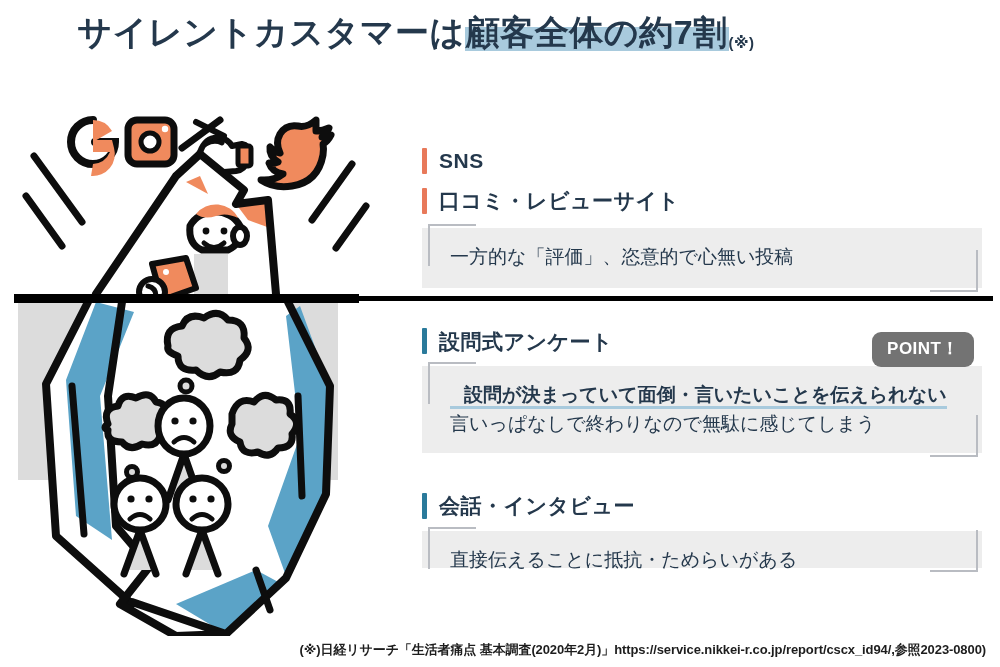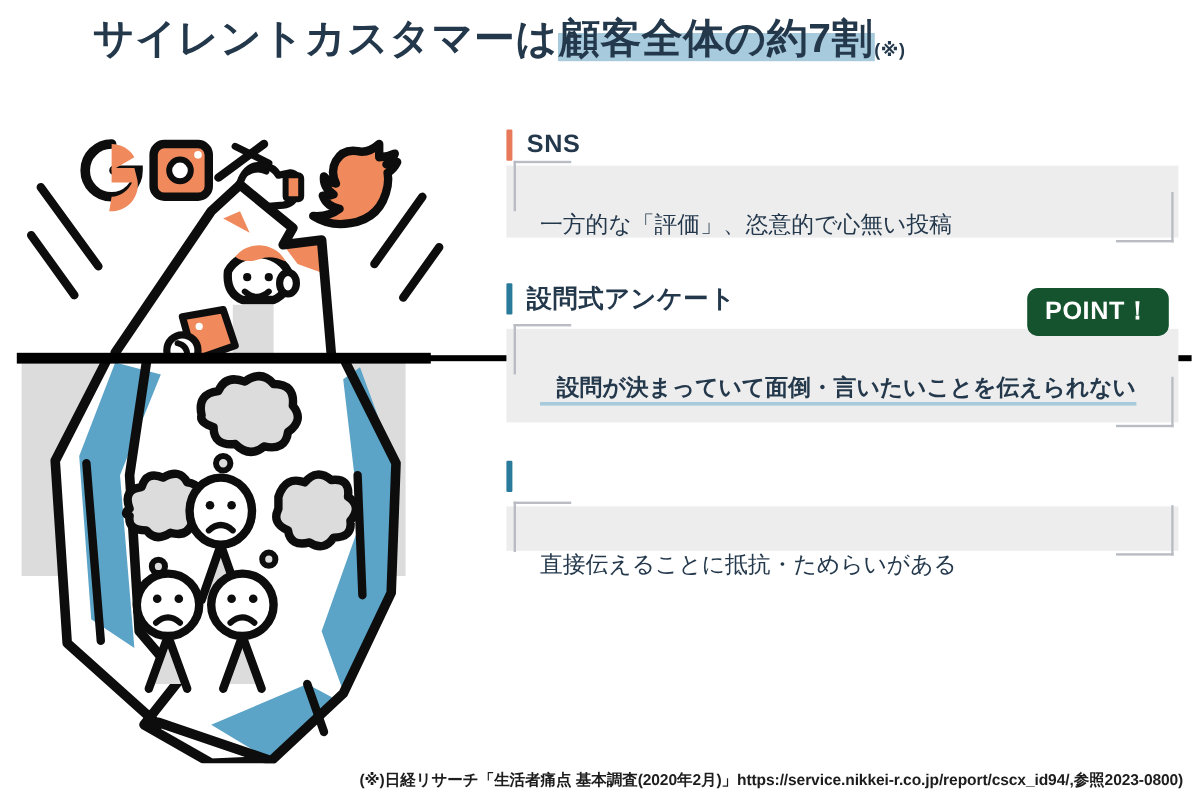--- a/index.html
+++ b/index.html
@@ -54,20 +54,21 @@
   .illo svg{display:block;}
 
   
   .right-col{position:absolute;left:422px;top:108px;width:560px;}
 
   .section{position:relative;}
 
   .heading{
     display:flex;align-items:center;
     margin-bottom:4px;
+    margin-top:40px;
   }
   .heading .bar{
     width:5px;height:26px;border-radius:1px;
     margin-right:12px;flex:0 0 auto;
   }
   .heading .bar.orange{background:#e8795a;}
   .heading .bar.blue{background:#2a7a9b;}
   .heading .label{
     font-size:21px;font-weight:bold;color:#24384c;
     letter-spacing:0.5px;line-height:1.2;
@@ -88,35 +89,34 @@
   }
   .box::after{
     content:"";position:absolute;right:4px;bottom:-4px;
     width:46px;height:40px;
     border-right:2px solid #b9bcc2;
     border-bottom:2px solid #b9bcc2;
   }
   .box-line{
     font-size:19px;color:#24384c;line-height:1.55;
     white-space:nowrap;
-    margin-top:21px;
   }
   .box-line.bold{
     font-weight:bold;
     display:inline-block;
     background:linear-gradient(to top,#a8cadd 0%,#a8cadd 10%,rgba(168,202,221,0) 10%);
     padding-left:14px;
   }
 
   
   .point-badge{
     position:absolute;right:8px;top:-34px;
-    background:#14532d;
+    background:#737373;
     color:#ffffff;
-    font-size:21px;font-weight:bold;
+    font-size:17px;font-weight:bold;
     padding:5px 15px 7px 15px;
     border-radius:9px;
     letter-spacing:0.5px;
     white-space:nowrap;
     z-index:5;
   }
 
   
   .footer{
     position:absolute;left:0;right:14px;bottom:8px;
@@ -257,39 +257,45 @@
   <div class="waterline-thick"></div>
   <div class="waterline-thin"></div>
 
   <div class="right-col">
 
     <div class="section" style="margin-bottom:38px;">
       <div class="heading">
         <span class="bar orange"></span>
         <span class="label">SNS</span>
       </div>
+      <div class="heading" style="margin-top:14px;margin-bottom:14px;">
+        <span class="bar orange"></span>
+        <span class="label">口コミ・レビューサイト</span>
+      </div>
       <div class="box" style="height:60px;">
         <div class="box-line">一方的な「評価」、恣意的で心無い投稿</div>
       </div>
     </div>
 
     <div class="section" style="margin-bottom:32px;">
       <div class="heading" style="margin-bottom:12px;align-items:flex-end;">
         <span class="bar blue"></span>
         <span class="label">設問式アンケート</span>
       </div>
       <div class="box">
         <div class="point-badge">POINT！</div>
         <div class="box-line bold">設問が決まっていて面倒・言いたいことを伝えられない</div>
+        <div class="box-line">言いっぱなしで終わりなので無駄に感じてしまう</div>
       </div>
     </div>
 
     <div class="section">
       <div class="heading" style="margin-bottom:12px;">
         <span class="bar blue"></span>
+        <span class="label">会話・インタビュー</span>
       </div>
       <div class="box" style="height:37px;">
         <div class="box-line">直接伝えることに抵抗・ためらいがある</div>
       </div>
     </div>
   </div>
 
   <div class="footer">(※)日経リサーチ「生活者痛点 基本調査(2020年2月)」https://service.nikkei-r.co.jp/report/cscx_id94/,参照2023-0800)</div>
 
 </div>

